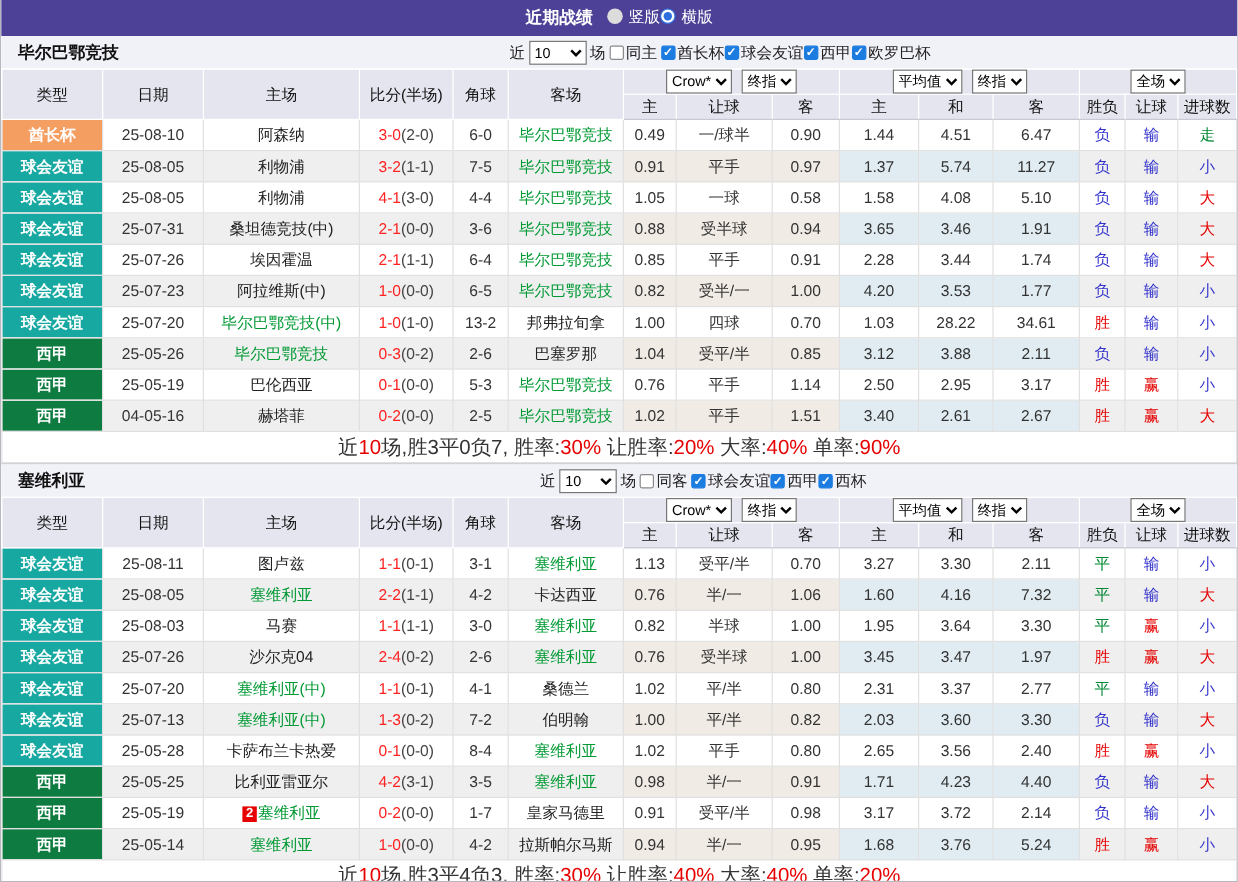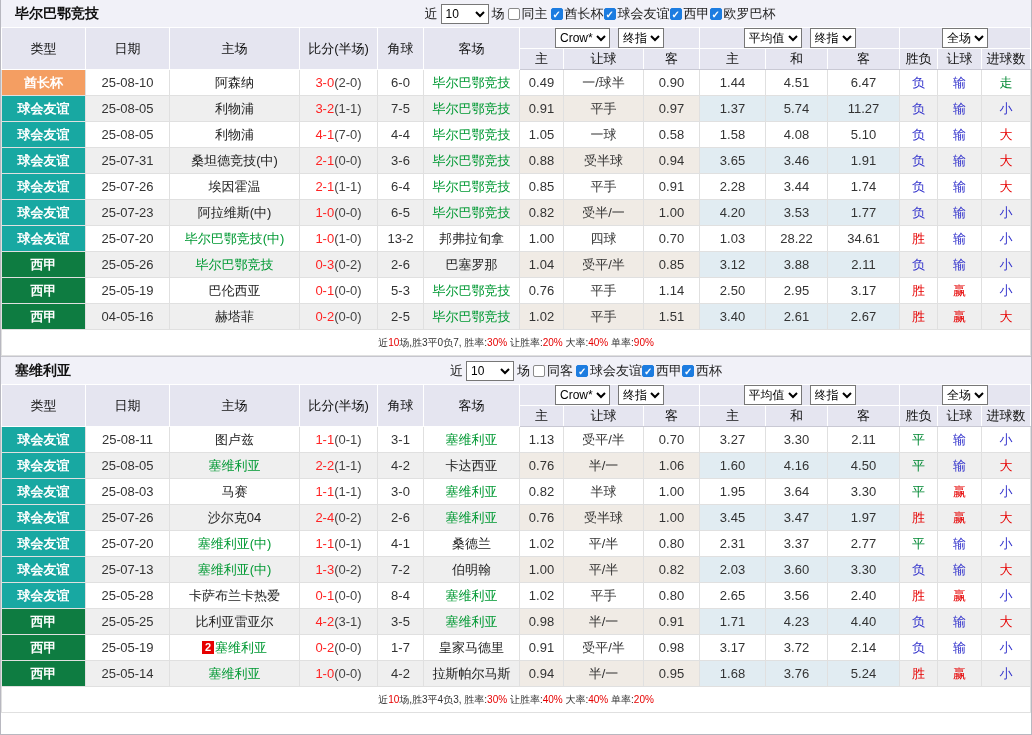--- a/index.html
+++ b/index.html
@@ -33,27 +33,37 @@
   tr.alt td{background:#efefef;}
   td.col-odds{background:#fdf8f2;}
   tr.alt td.col-odds{background:#f0ebe5;}
   td.col-avg{background:#e9f4f9;}
   tr.alt td.col-avg{background:#e1ecf2;}
   td.type-cell{padding:0;}
   .badge{display:block;height:25px;line-height:25px;color:#fff;font-weight:bold;font-size:13px;}
   .team{color:#222;}
   .ht{color:#444;}
   .redcard{display:inline-block;background:#e60000;color:#fff;font-size:11px;line-height:13px;padding:0 3px;margin-right:1px;font-weight:bold;vertical-align:1px;}
-  td.summary{height:23px;border:none;border-top:1px solid #d4d4d4;text-align:center;font-size:10px;color:#333;background:#fff;}
+  td.summary{height:23px;border:none;border-top:1px solid #d4d4d4;text-align:center;font-size:17px;color:#333;background:#fff;}
   .summary .red{color:#e60000;}
 </style>
 </head>
 <body>
 
 <div class="page">
+  <div class="topbar">
+    <span class="title">近期战绩</span>
+    <span id="layout-radios"><span class="radio-item">
+          <span class="radio"></span>
+          <span class="radio-label">竖版</span>
+        </span><span class="radio-item">
+          <span class="radio checked"></span>
+          <span class="radio-label">横版</span>
+        </span></span>
+  </div>
   <div id="sections">
   <section class="block">
     <div class="section-head">
       <span class="team-title">毕尔巴鄂竞技</span>
       <span class="filters">
         <span>近</span>
         <select class="sel sel-rounds"><option>10</option></select>
         <span>场</span>
         <span class="cb-item">
           <span class="checkbox"></span>
@@ -165,21 +175,21 @@
               <td class="res" style="color: rgb(51, 51, 204);">负</td>
               <td class="res" style="color: rgb(51, 51, 204);">输</td>
               <td class="res" style="color: rgb(51, 51, 204);">小</td>
             </tr>
             <tr>
               <td class="type-cell">
                 <span class="badge" style="background: rgb(24, 168, 162);">球会友谊</span>
               </td>
               <td class="date">25-08-05</td>
               <td class="teamcell"><span class="team">利物浦</span></td>
-              <td class="score"><span class="ft" style="color: rgb(255, 34, 34);">4-1</span><span class="ht">(7-0)</span></td>
+              <td class="score"><span class="ft" style="color: rgb(255, 34, 34);">4-1</span><span class="ht">(3-0)</span></td>
               <td class="corner">4-4</td>
               <td class="teamcell"><span class="team" style="color: rgb(0, 153, 51);">毕尔巴鄂竞技</span></td>
               <td class="col-odds">1.05</td>
               <td class="col-odds">一球</td>
               <td class="col-odds">0.58</td>
               <td class="col-avg">1.58</td>
               <td class="col-avg">4.08</td>
               <td class="col-avg">5.10</td>
               <td class="res" style="color: rgb(51, 51, 204);">负</td>
               <td class="res" style="color: rgb(51, 51, 204);">输</td>
@@ -429,21 +439,21 @@
               <td class="date">25-08-05</td>
               <td class="teamcell"><span class="team" style="color: rgb(0, 153, 51);">塞维利亚</span></td>
               <td class="score"><span class="ft" style="color: rgb(255, 34, 34);">2-2</span><span class="ht">(1-1)</span></td>
               <td class="corner">4-2</td>
               <td class="teamcell"><span class="team">卡达西亚</span></td>
               <td class="col-odds">0.76</td>
               <td class="col-odds">半/一</td>
               <td class="col-odds">1.06</td>
               <td class="col-avg">1.60</td>
               <td class="col-avg">4.16</td>
-              <td class="col-avg">4.50</td>
+              <td class="col-avg">7.32</td>
               <td class="res" style="color: rgb(0, 136, 51);">平</td>
               <td class="res" style="color: rgb(51, 51, 204);">输</td>
               <td class="res" style="color: rgb(230, 0, 0);">大</td>
             </tr>
             <tr>
               <td class="type-cell">
                 <span class="badge" style="background: rgb(24, 168, 162);">球会友谊</span>
               </td>
               <td class="date">25-08-03</td>
               <td class="teamcell"><span class="team">马赛</span></td>

